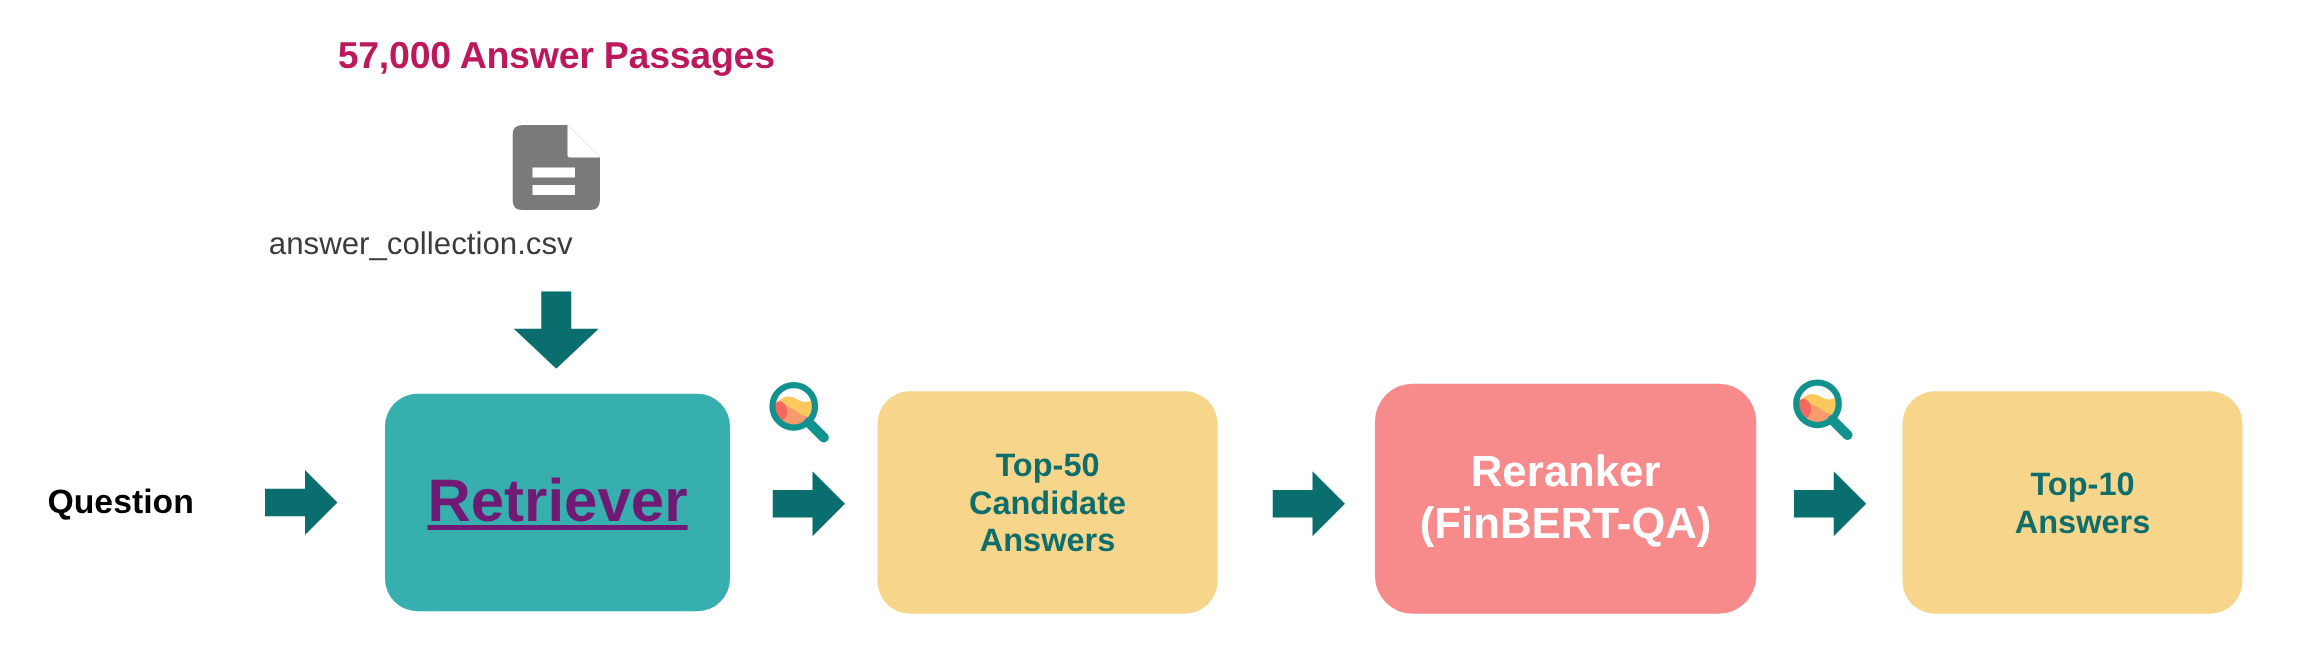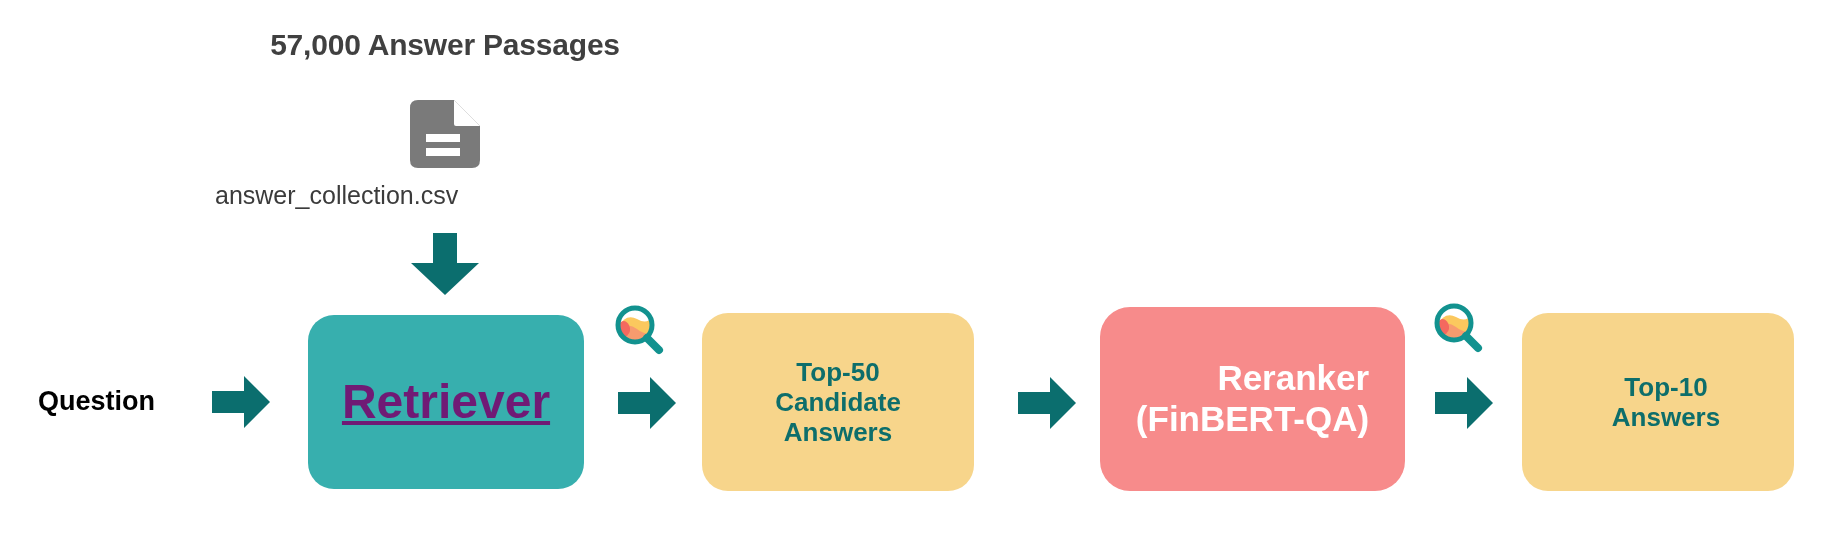--- a/index.html
+++ b/index.html
@@ -26,21 +26,21 @@
   
   #corpus-group { left: 215px; top: 28px; width: 460px; height: 260px; }
 
   .corpus-title {
     position: absolute;
     left: 0; top: 0;
     width: 460px;
     text-align: center;
     font-size: 30px;
     font-weight: bold;
-    color: #404040;
+    color: #be185d;
     letter-spacing: -0.2px;
     white-space: nowrap;
   }
 
   .doc-icon {
     position: absolute;
     left: 195px;
     top: 72px;
     width: 70px;
     height: 68px;
@@ -121,21 +121,20 @@
     color: #0D6E6B;
     font-size: 26px;
     font-weight: bold;
   }
 
   #box-reranker {
     left: 1100px; top: 307px;
     width: 305px; height: 184px;
     background: #F78B8B;
     border-radius: 30px;
-    text-align: right;
   }
   #box-reranker .stage-label {
     color: #ffffff;
     font-size: 35px;
     font-weight: bold;
   }
 
   #box-top10 {
     left: 1522px; top: 313px;
     width: 272px; height: 178px;

